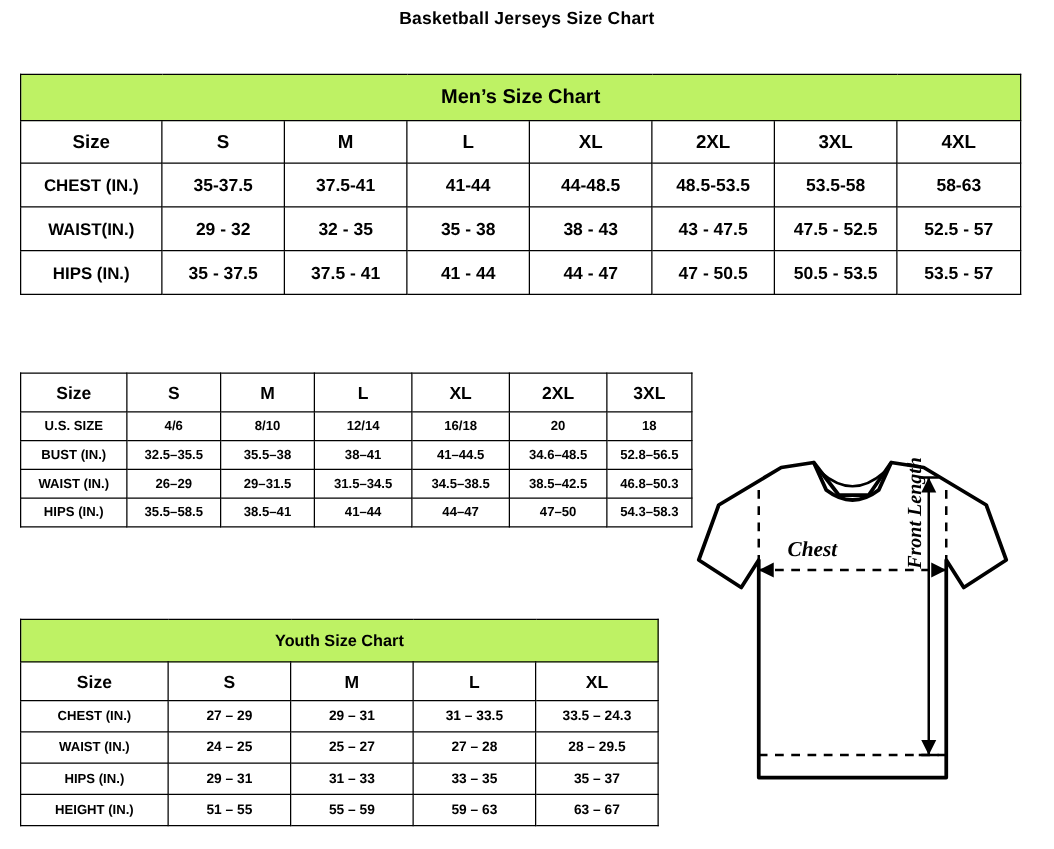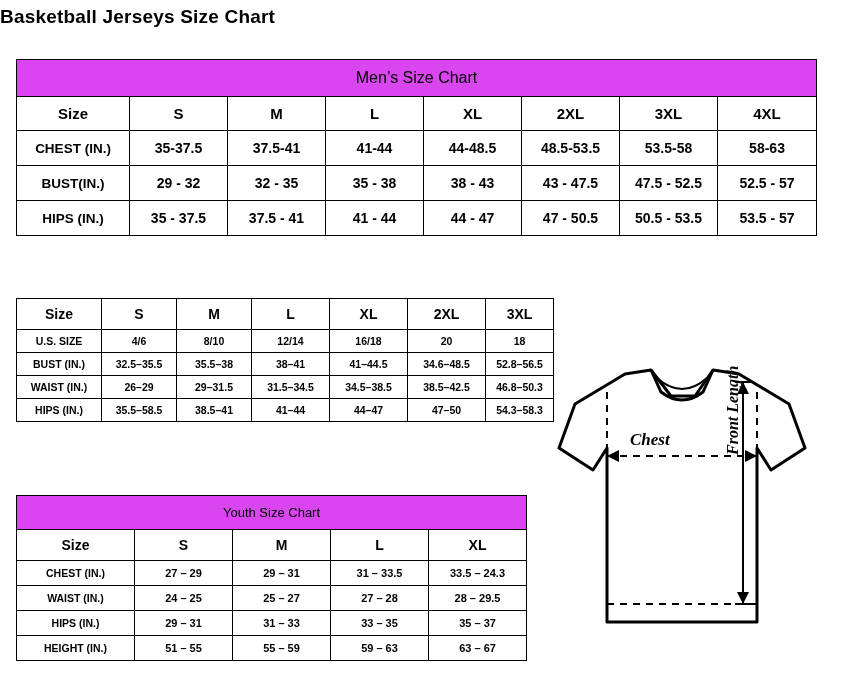--- a/index.html
+++ b/index.html
@@ -13,41 +13,41 @@
     position: relative;
     font-family: "Liberation Sans", sans-serif;
     color: #000;
     overflow: hidden;
   }
   #page-title {
     position: absolute;
     top: 6px;
     left: 0;
     width: 843px;
-    text-align: left;
-    font-size: 19px;
+    text-align: center;
+    font-size: 14px;
     font-weight: bold;
     letter-spacing: 0.2px;
   }
 
   table {
     border-collapse: collapse;
     table-layout: fixed;
   }
   table td, table th {
     border: 1px solid #000;
     text-align: center;
     vertical-align: middle;
     background: #fff;
     font-weight: bold;
   }
   .chart-caption td {
-    background: #d946ef;
+    background: #bef264;
     font-size: 16px;
-    font-weight: normal;
+    font-weight: bold;
     padding: 9px 0;
   }
   .hdr td {
     background: #fff;
     font-weight: bold;
     text-align: center;
   }
 
   
   #mens-table {
@@ -150,21 +150,21 @@
         <td class="rowlabel">CHEST (IN.)</td>
         <td>35-37.5</td>
         <td>37.5-41</td>
         <td>41-44</td>
         <td>44-48.5</td>
         <td>48.5-53.5</td>
         <td>53.5-58</td>
         <td>58-63</td>
       </tr>
       <tr>
-        <td class="rowlabel">BUST(IN.)</td>
+        <td class="rowlabel">WAIST(IN.)</td>
         <td>29 - 32</td>
         <td>32 - 35</td>
         <td>35 - 38</td>
         <td>38 - 43</td>
         <td>43 - 47.5</td>
         <td>47.5 - 52.5</td>
         <td>52.5 - 57</td>
       </tr>
       <tr>
         <td class="rowlabel">HIPS (IN.)</td>

